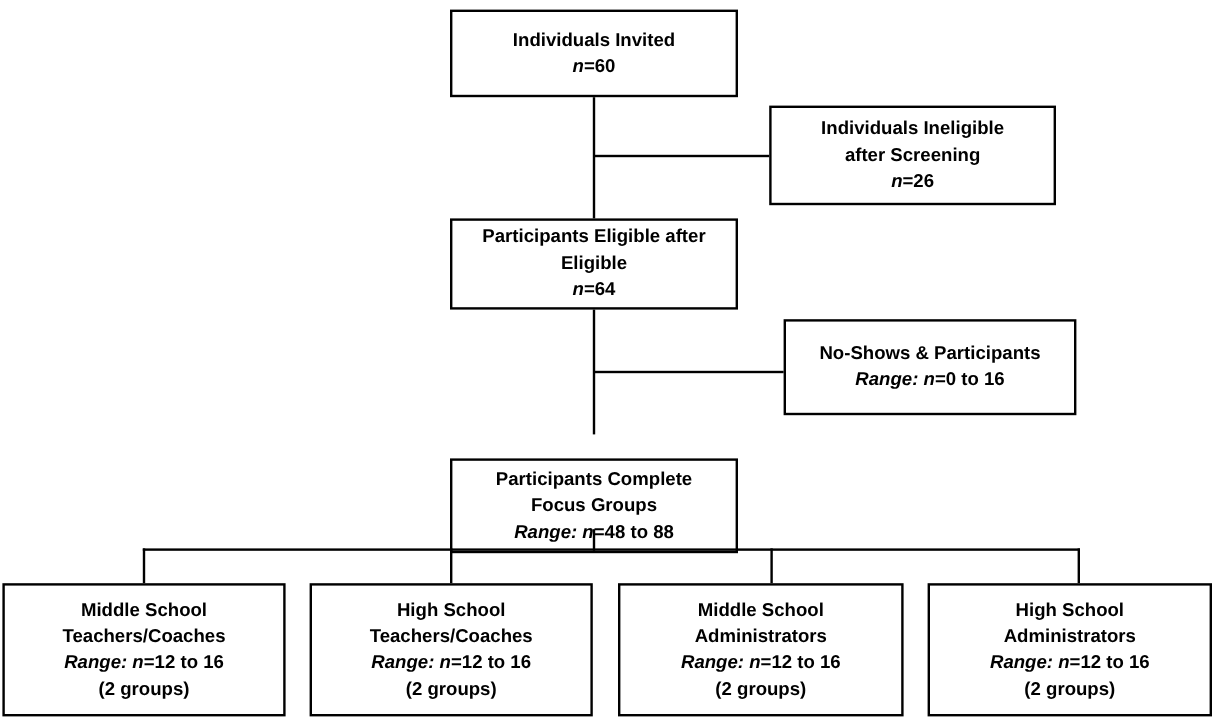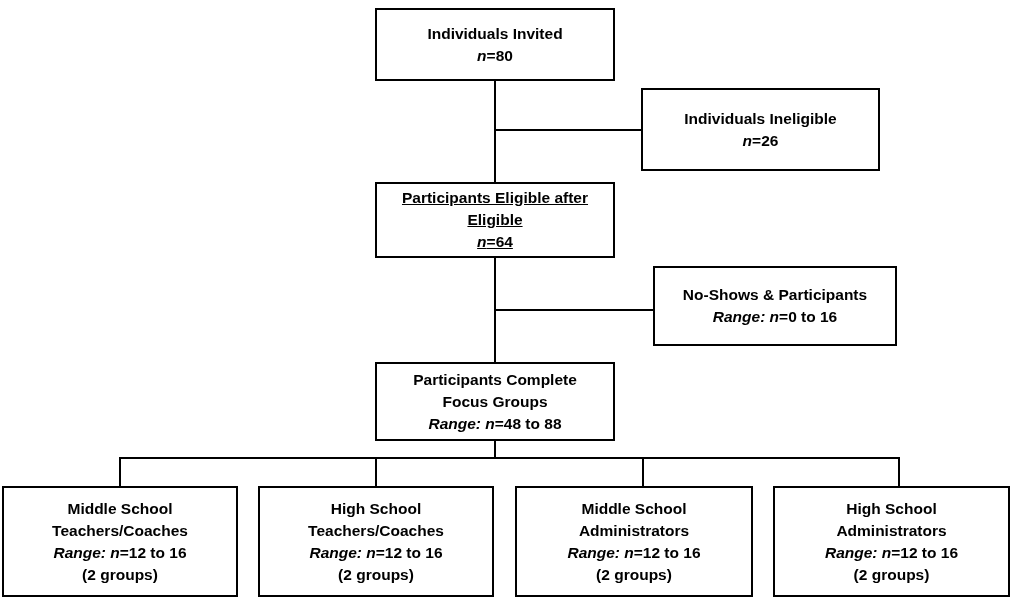--- a/index.html
+++ b/index.html
@@ -26,40 +26,41 @@
   .it { font-style:italic; }
   .cl { position:absolute; background:var(--line); }
 </style>
 </head>
 <body>
 
 <div id="diagram">
 
   <div class="box" style="left:375px; top:8px; width:240px; height:73px;">
     <div class="ln"><span class="it"></span><span>Individuals Invited</span></div>
-    <div class="ln"><span class="it">n</span><span>=80</span></div>
+    <div class="ln"><span class="it">n</span><span>=60</span></div>
   </div>
 
   <div class="box" style="left:641px; top:88px; width:239px; height:83px;text-align:right;">
     <div class="ln"><span class="it"></span><span>Individuals Ineligible</span></div>
+    <div class="ln"><span class="it"></span><span>after Screening</span></div>
     <div class="ln"><span class="it">n</span><span>=26</span></div>
   </div>
 
-  <div class="box" style="left:375px; top:182px; width:240px; height:76px;text-decoration:underline;">
+  <div class="box" style="left:375px; top:182px; width:240px; height:76px;">
     <div class="ln"><span class="it"></span><span>Participants Eligible after</span></div>
     <div class="ln"><span class="it"></span><span>Eligible</span></div>
     <div class="ln"><span class="it">n</span><span>=64</span></div>
   </div>
 
   <div class="box" style="left:653px; top:266px; width:244px; height:80px;">
     <div class="ln"><span class="it"></span><span>No-Shows &amp; Participants</span></div>
     <div class="ln"><span class="it">Range: n</span><span>=0 to 16</span></div>
   </div>
 
-  <div class="box" style="left:375px; top:362px; width:240px; height:79px;">
+  <div class="box" style="left:375px; top:382px; width:240px; height:79px;">
     <div class="ln"><span class="it"></span><span>Participants Complete</span></div>
     <div class="ln"><span class="it"></span><span>Focus Groups</span></div>
     <div class="ln"><span class="it">Range: n</span><span>=48 to 88</span></div>
   </div>
 
   <div class="box" style="left:2px; top:486px; width:236px; height:111px;">
     <div class="ln"><span class="it"></span><span>Middle School</span></div>
     <div class="ln"><span class="it"></span><span>Teachers/Coaches</span></div>
     <div class="ln"><span class="it">Range: n</span><span>=12 to 16</span></div>
     <div class="ln"><span class="it"></span><span>(2 groups)</span></div>

